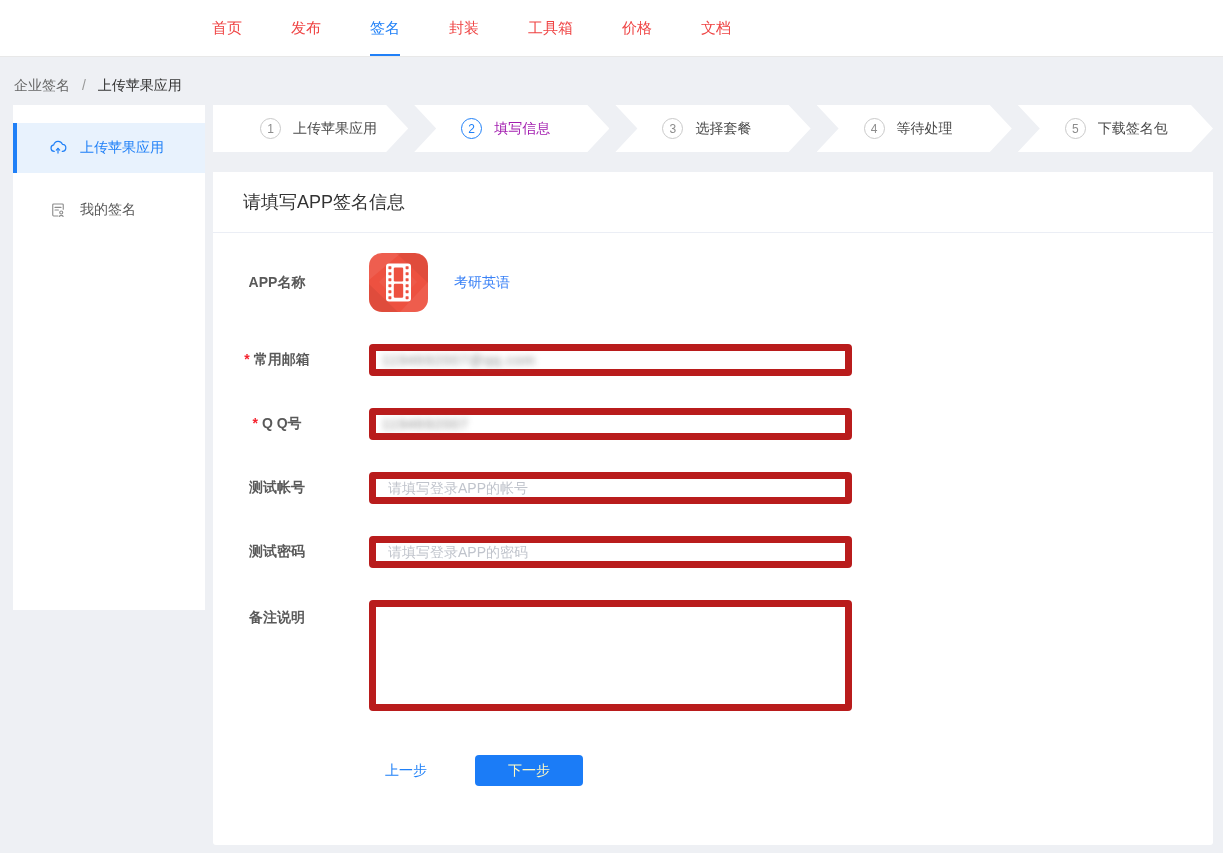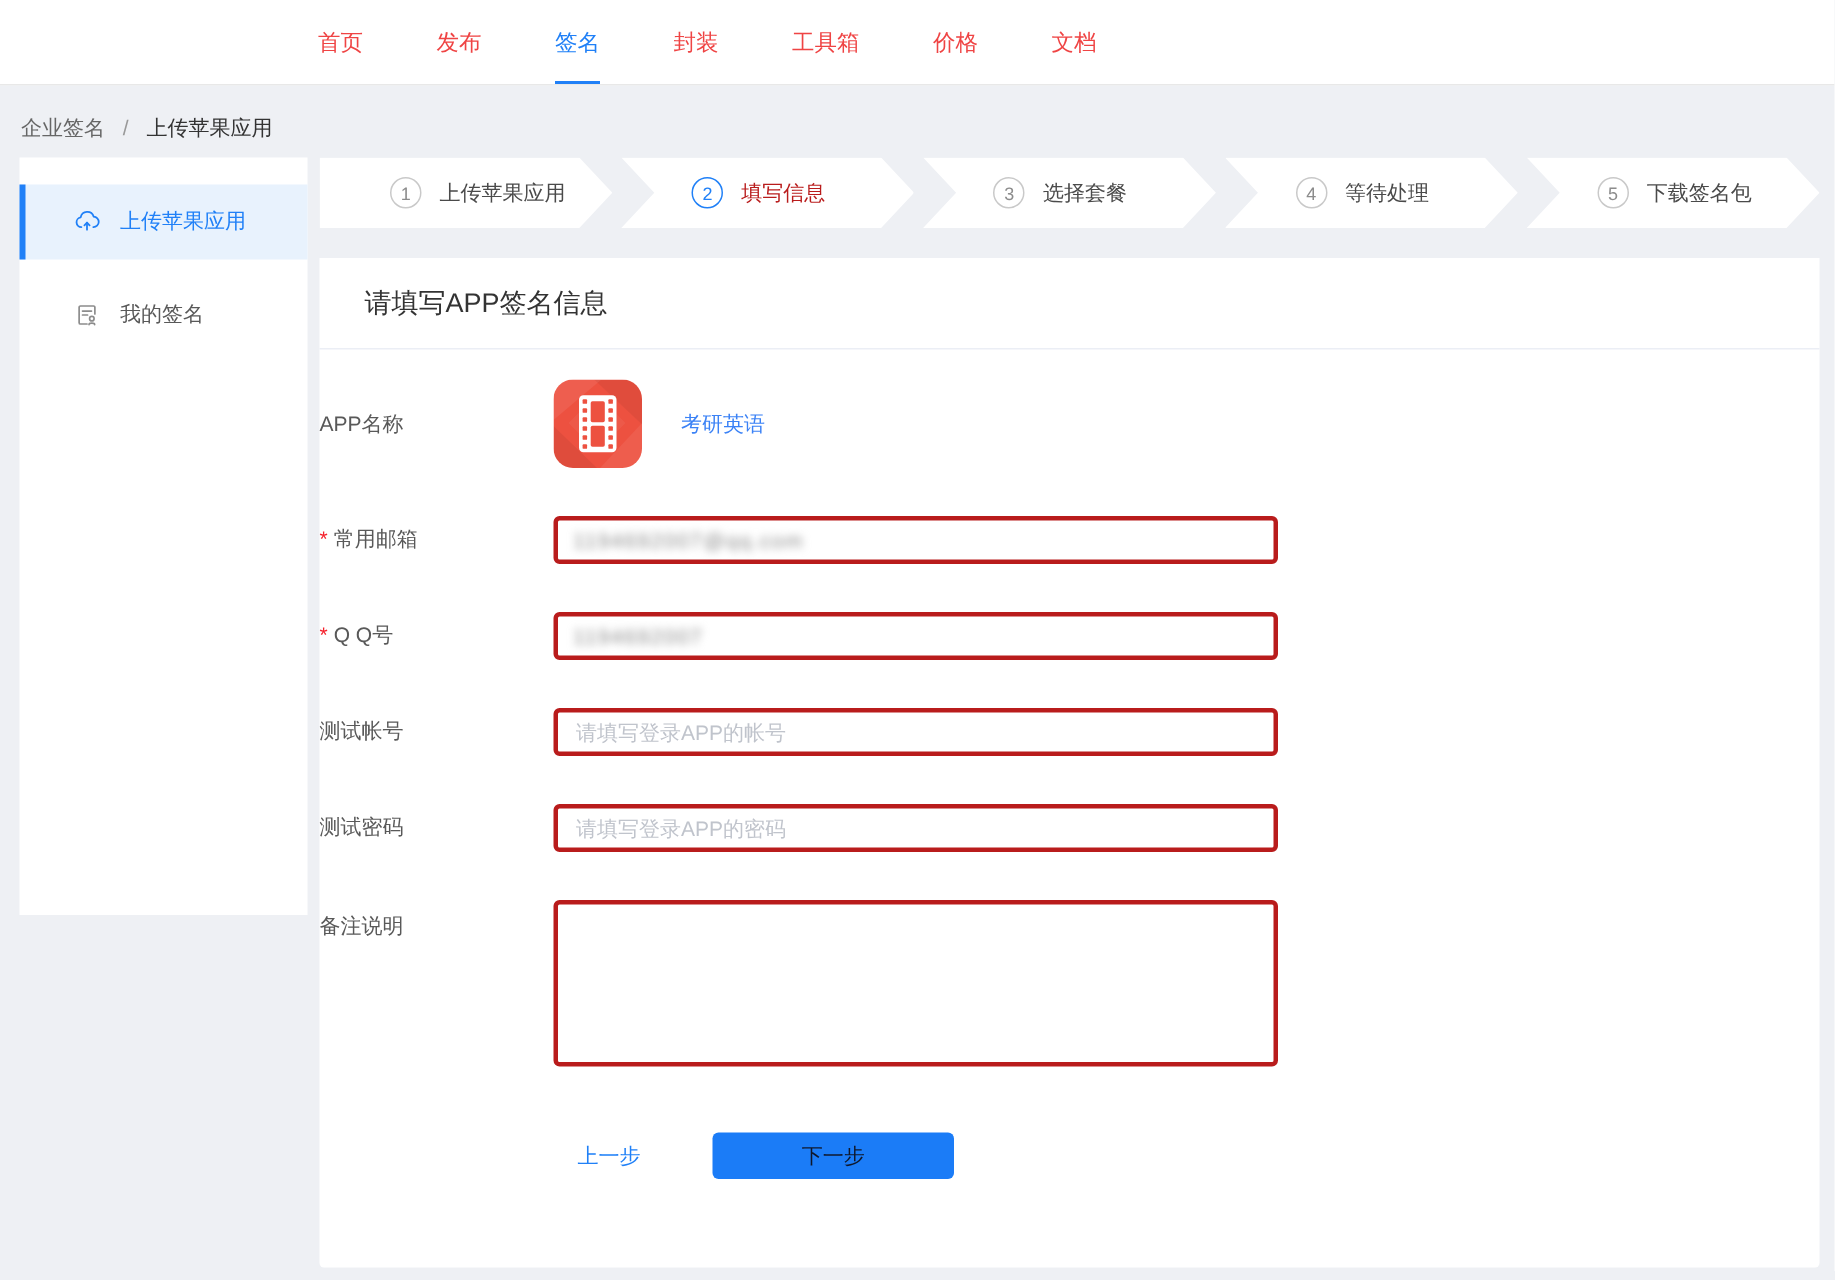--- a/index.html
+++ b/index.html
@@ -54,58 +54,58 @@
   }
   .step:first-child {
     clip-path:polygon(0 0, calc(100% - 22px) 0, 100% 50%, calc(100% - 22px) 100%, 0 100%);
   }
   .step-num {
     width:21px; height:21px; border-radius:50%; border:1px solid #c9c9c9;
     color:#8c8c8c; font-size:12px; display:flex; align-items:center; justify-content:center;
   }
   .step-label { font-size:14px; color:#4a4a4a; }
   .step.active .step-num { border-color:#2080f7; color:#2080f7; }
-  .step.active .step-label { color:#b91c1c; }
+  .step.active .step-label { color:#a21caf; }
   
   .card { background:#fff; height:673px; border-radius:0 0 3px 3px; }
   .card-header {
     height:61px; display:flex; align-items:center; padding-left:30px;
     border-bottom:1px solid #ebeef5; font-size:18px; color:#333;
   }
   .card-body { padding-top:20px; }
   .form-row { display:flex; align-items:center; margin-bottom:32px; }
   .form-row.top-align { align-items:flex-start; }
   .label-col {
-    width:128px; text-align:left; font-size:14px; color:#595959;
-    flex:0 0 128px; white-space:nowrap;
+    width:128px; text-align:center; font-size:14px; color:#595959;
+    flex:0 0 128px; white-space:nowrap;font-weight:bold;
   }
   .form-row.top-align .label-col { padding-top:9px; }
   .req { color:#f5222d; margin-right:4px; font-size:14px; }
   .ctrl-col { margin-left:28px; display:flex; align-items:center; }
   .app-name-text { font-size:14px; color:#3b82f6; margin-left:26px; }
   .input-wrap { position:relative; width:483px; }
   .text-input {
-    width:483px; height:32px; border:3px solid #b91c1c; border-radius:4px;
+    width:483px; height:32px; border:7px solid #b91c1c; border-radius:4px;
     padding:0 12px; font-size:14px; color:#606266; outline:none; background:#fff;
     font-family:"Liberation Sans","DejaVu Sans",sans-serif;
   }
   .text-input::placeholder { color:#c0c4cc; }
   .blur-val {
     position:absolute; left:13px; top:50%; transform:translateY(-50%);
     filter:blur(3px); color:#8a8a8a; font-size:14px; letter-spacing:1px;
     pointer-events:none; user-select:none; white-space:nowrap;
   }
   textarea.text-input {
     height:111px; padding:8px 12px; resize:none; line-height:1.4;
   }
   .btn-row { margin-left:172px; margin-top:44px; display:flex; align-items:center;gap:30px; }
   .link-btn { font-size:14px; color:#2080f7; cursor:pointer; }
   .primary-btn {
-    margin-left:18px; width:161px; height:31px; background:#1b7cf7; border:none;
-    border-radius:4px; color:#0f172a; font-size:14px; cursor:pointer;
+    margin-left:18px; width:108px; height:31px; background:#1b7cf7; border:none;
+    border-radius:4px; color:#fef9c3; font-size:14px; cursor:pointer;
     font-family:"Liberation Sans","DejaVu Sans",sans-serif;
     text-align:center;
   }
 </style>
 </head>
 <body>
 
 <div class="topnav">
   <div class="nav-item">首页</div>
   <div class="nav-item">发布</div>

